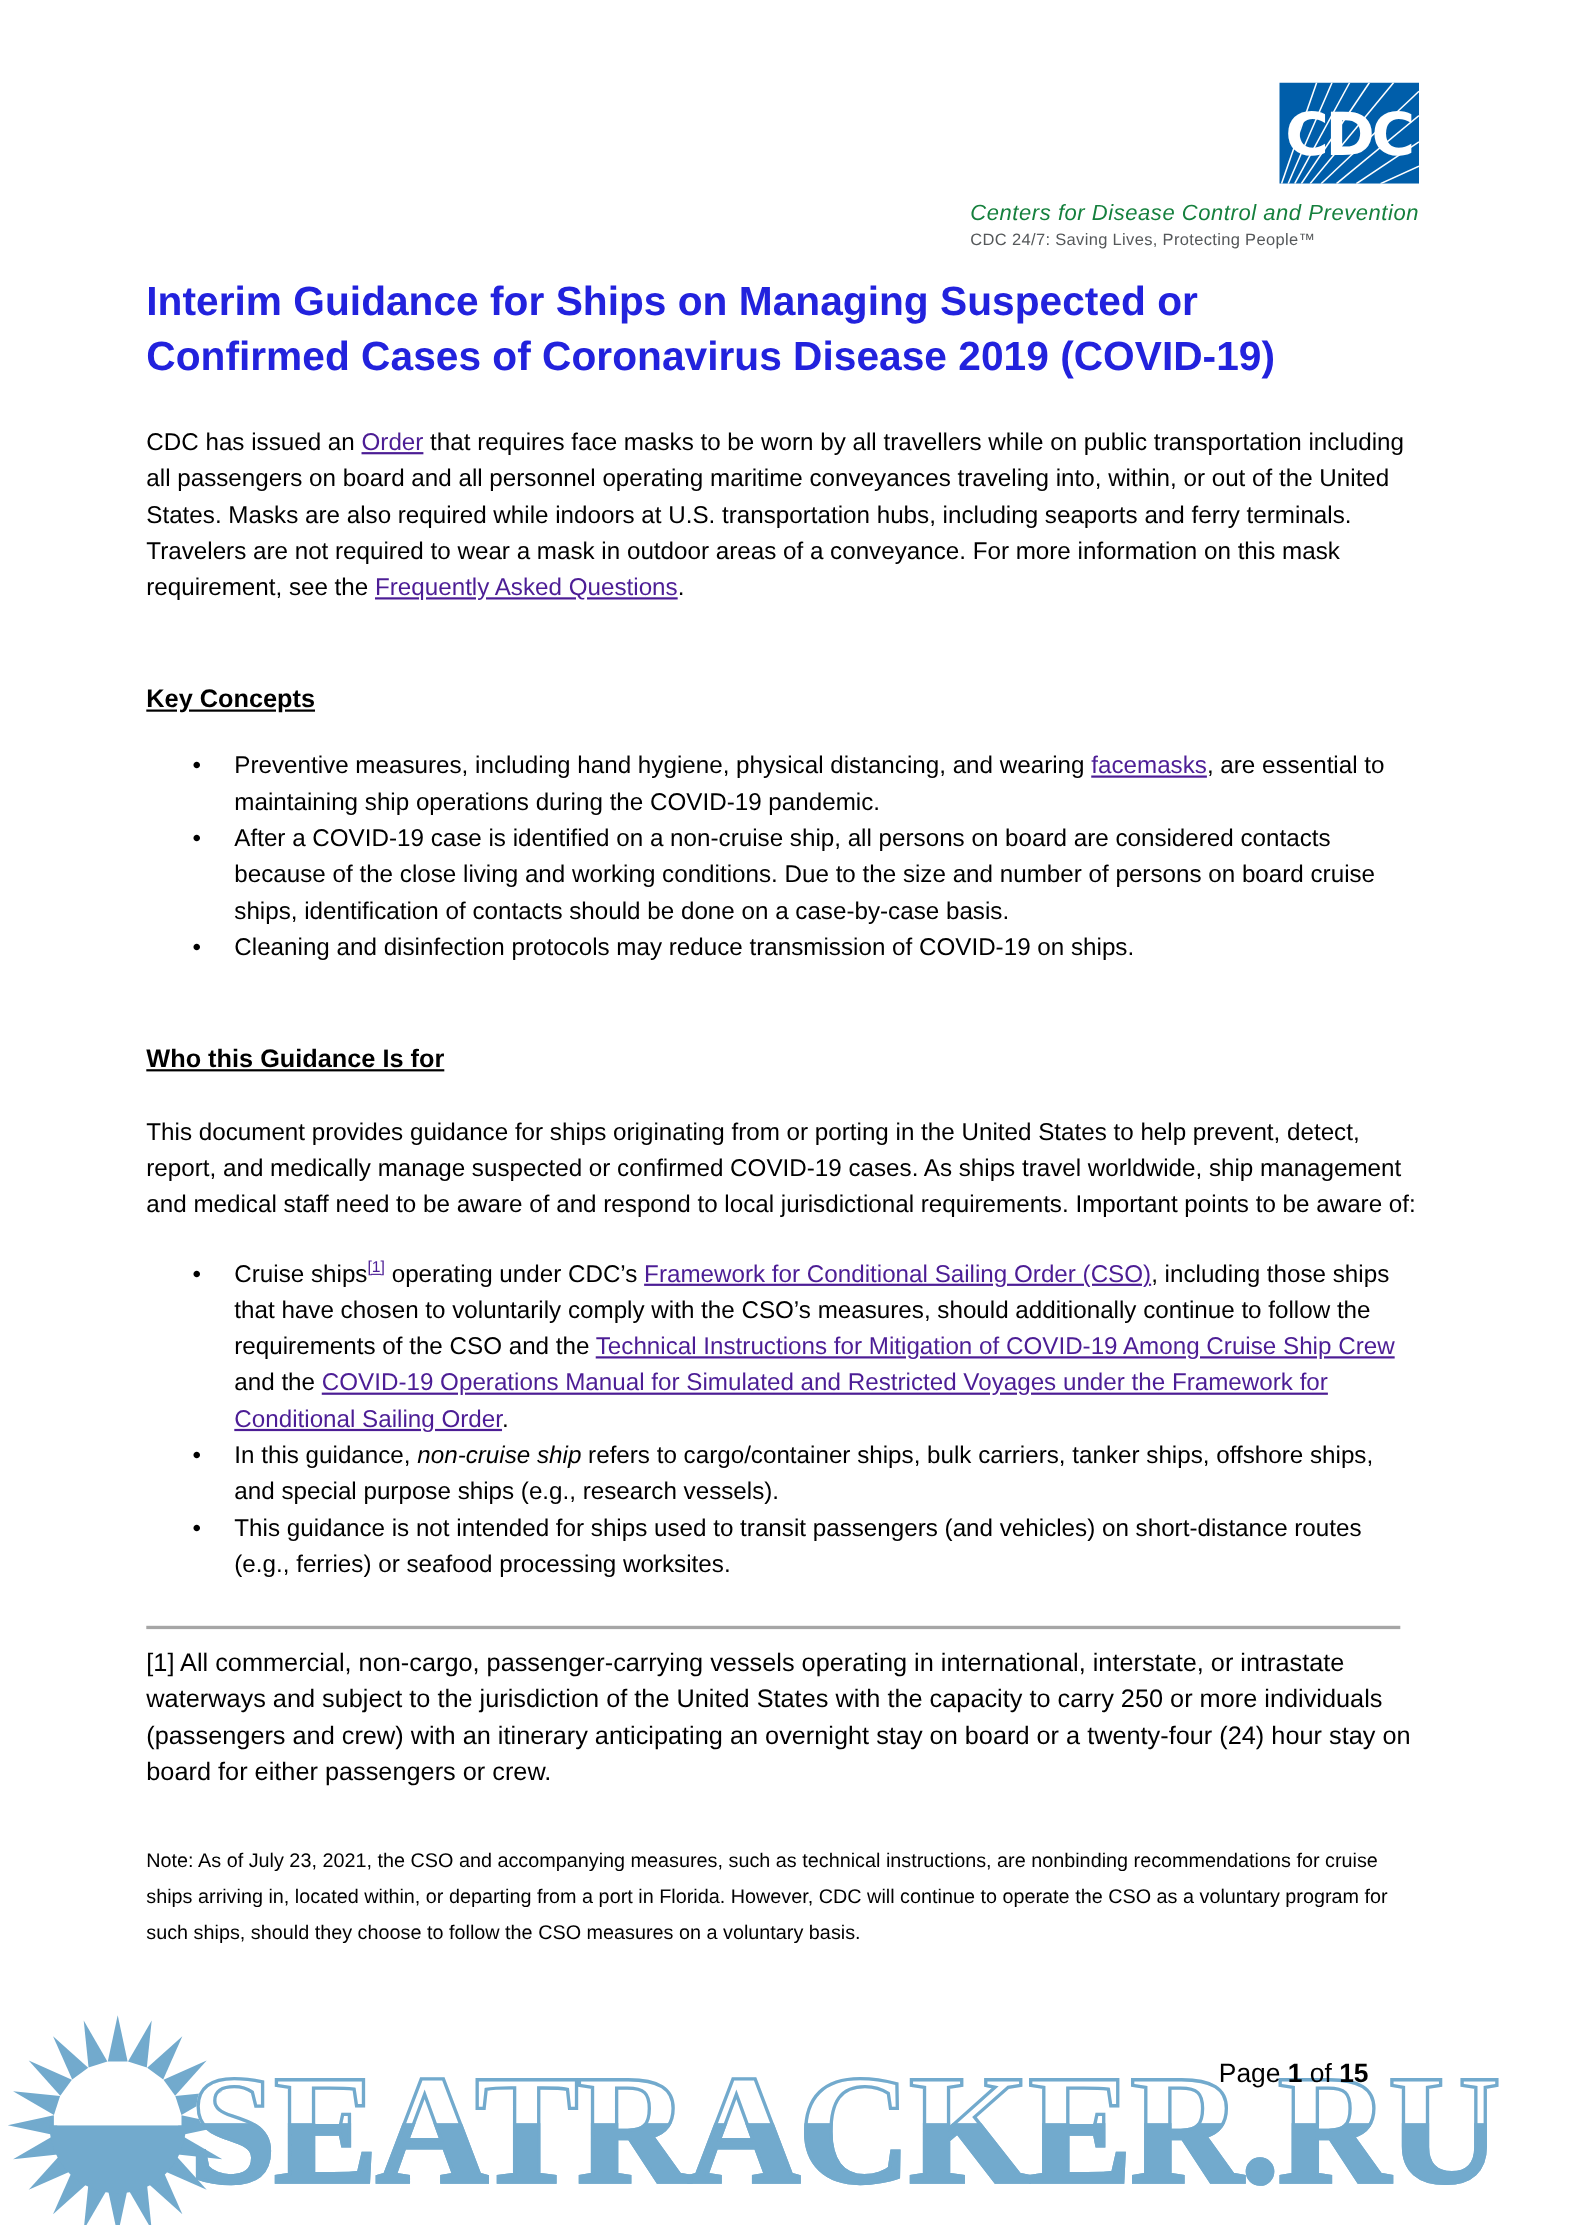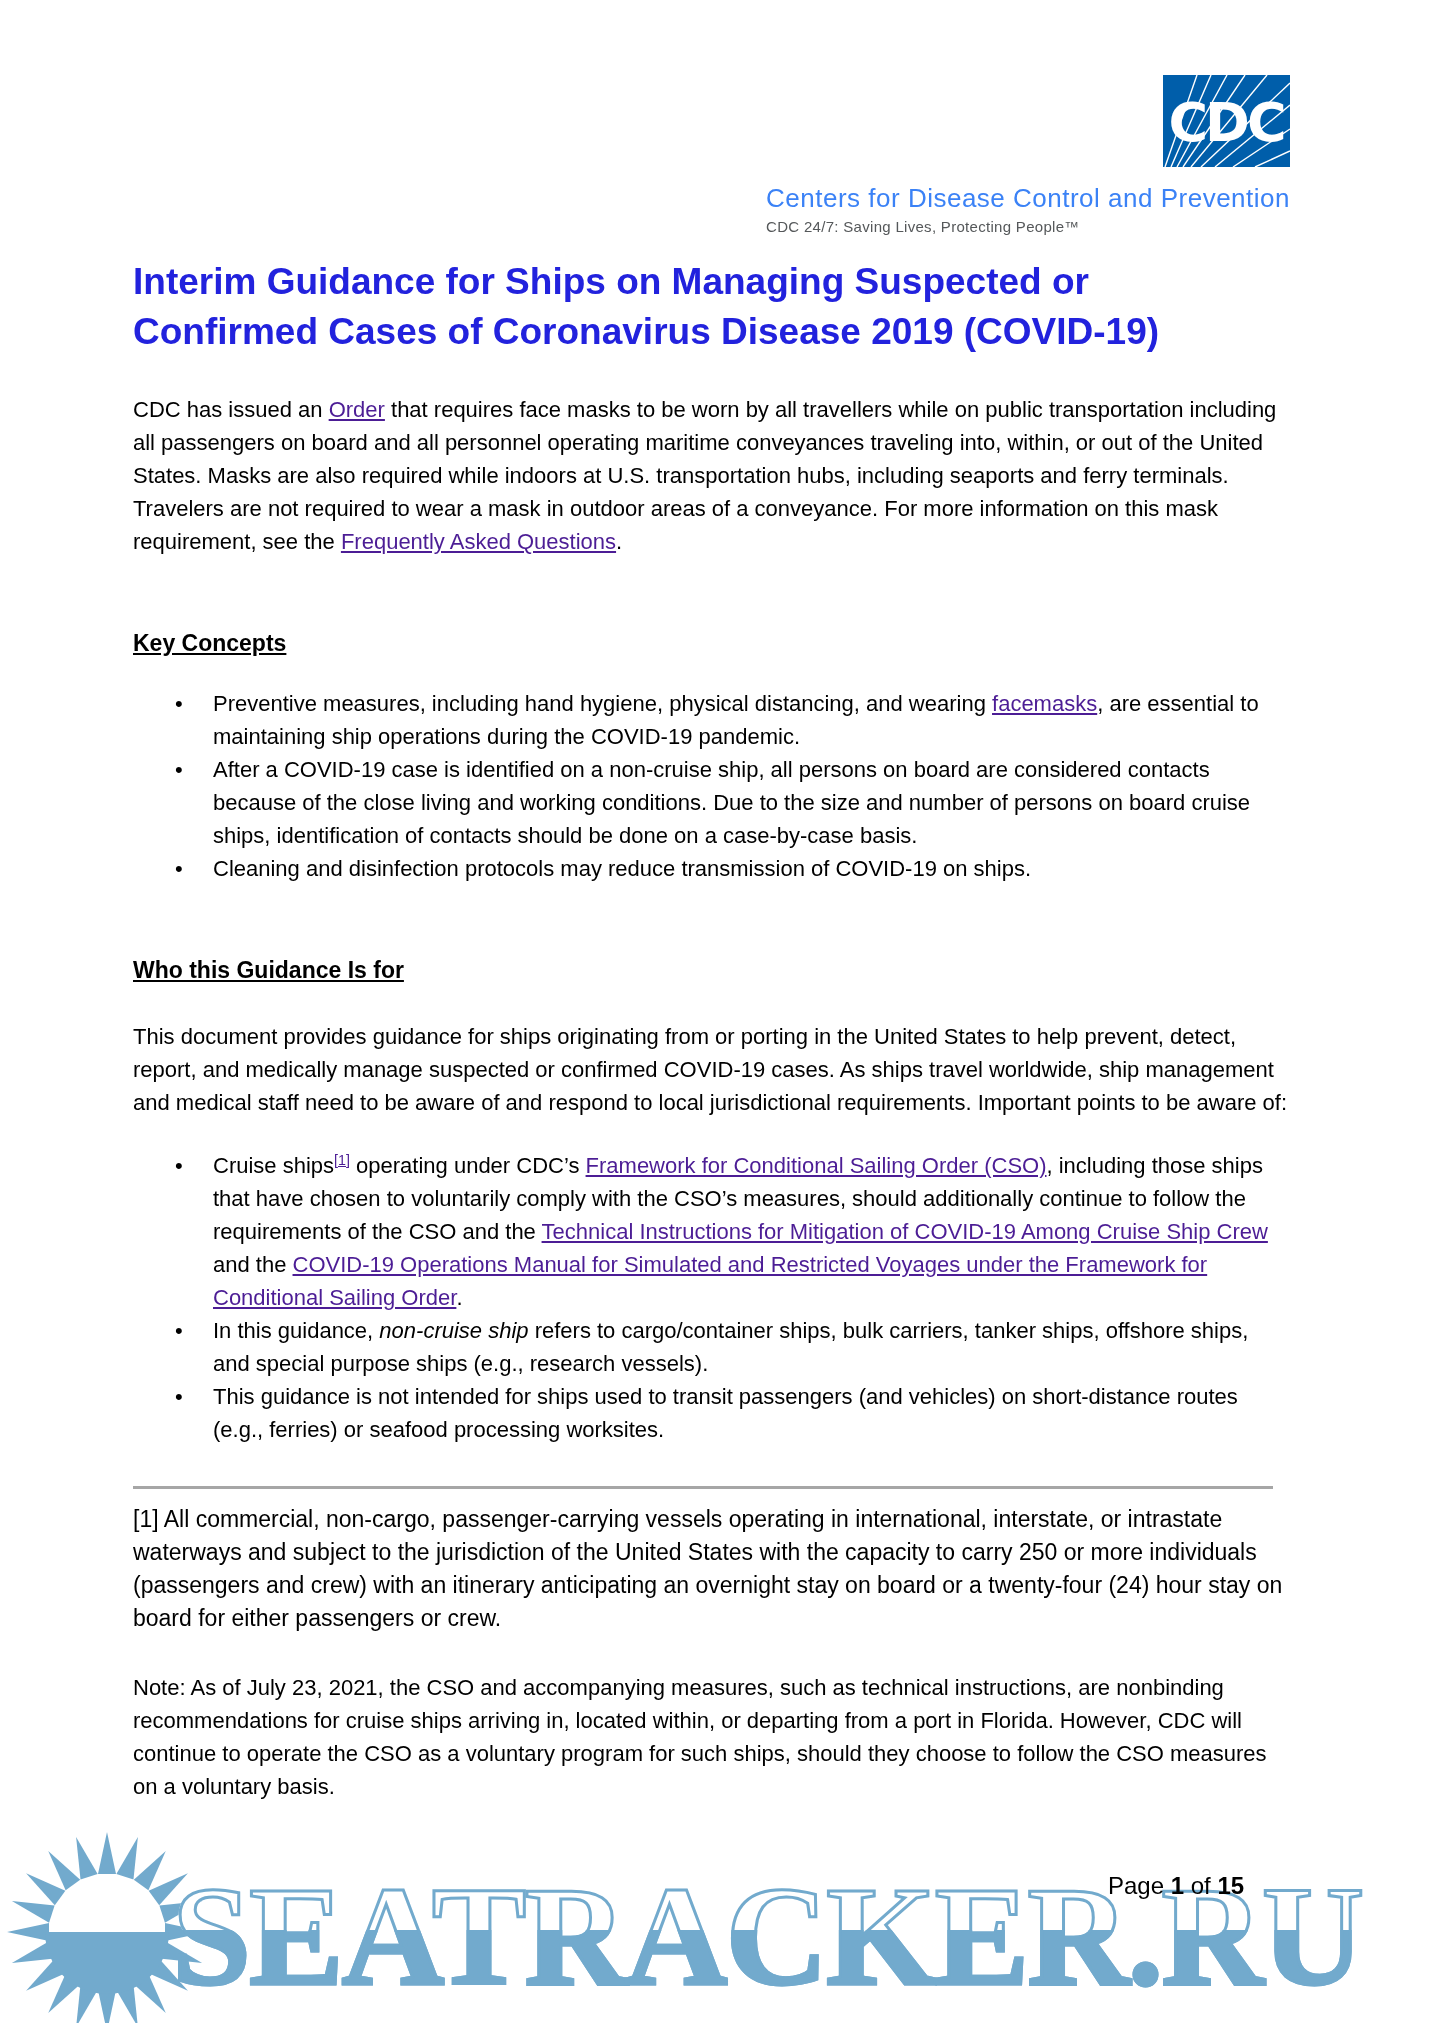--- a/index.html
+++ b/index.html
@@ -8,21 +8,21 @@
     font-family:"Liberation Sans","DejaVu Sans",sans-serif;color:#000;
     overflow:hidden;
   }
   .page{position:relative;width:1431px;height:2023px;overflow:hidden;}
   .content{padding:75px 141px 0 133px;}
 
   
   .header{display:flex;align-items:flex-end;flex-direction:column;}
   .logo-svg{display:block;}
   .header-text{display:flex;flex-direction:column;margin-left:14px;transform:translateY(16px);}
-  .org-name{font-size:26px;color:#3b82f6;letter-spacing:0.5px;}
+  .org-name{font-size:20px;color:#15803d;letter-spacing:0.5px;font-style:italic;}
   .tagline{font-size:15px;color:#55585a;margin-top:4px;letter-spacing:0.3px;}
 
   
   .doc-title{
     margin-top:38px;color:#2222dd;font-weight:bold;font-size:37px;line-height:50px;
   }
 
   
   .para{font-size:22px;line-height:33px;margin-top:36px;}
   .section-heading{
@@ -36,21 +36,21 @@
     content:"•";position:absolute;left:42px;top:0;font-size:22px;
   }
   .doc-link{color:#4c1d95;text-decoration:underline;cursor:pointer;}
   em{font-style:italic;}
   sup.fn-ref{font-size:0.65em;line-height:0;}
 
   .divider{
     width:1140px;height:3px;background:#a6a6a6;margin-top:40px;
   }
   .footnote{font-size:23px;line-height:33px;margin-top:14px;}
-  .note-para{font-size:22px;line-height:33px;margin-top:36px;}
+  .note-para{font-size:18px;line-height:33px;margin-top:48px;}
 
   
   .watermark{position:absolute;left:0;bottom:0;width:1431px;height:200px;pointer-events:none;}
   .wm-sun{position:absolute;left:2px;bottom:-14px;}
   .wm-text{
     position:absolute;left:172px;bottom:16px;white-space:nowrap;
     font-family:"Liberation Serif","DejaVu Serif",serif;font-weight:bold;
     font-size:142px;line-height:1;letter-spacing:-2px;
     background:linear-gradient(to bottom,#ffffff 0 46%,#72aacd 46% 100%);
     -webkit-background-clip:text;background-clip:text;color:transparent;

